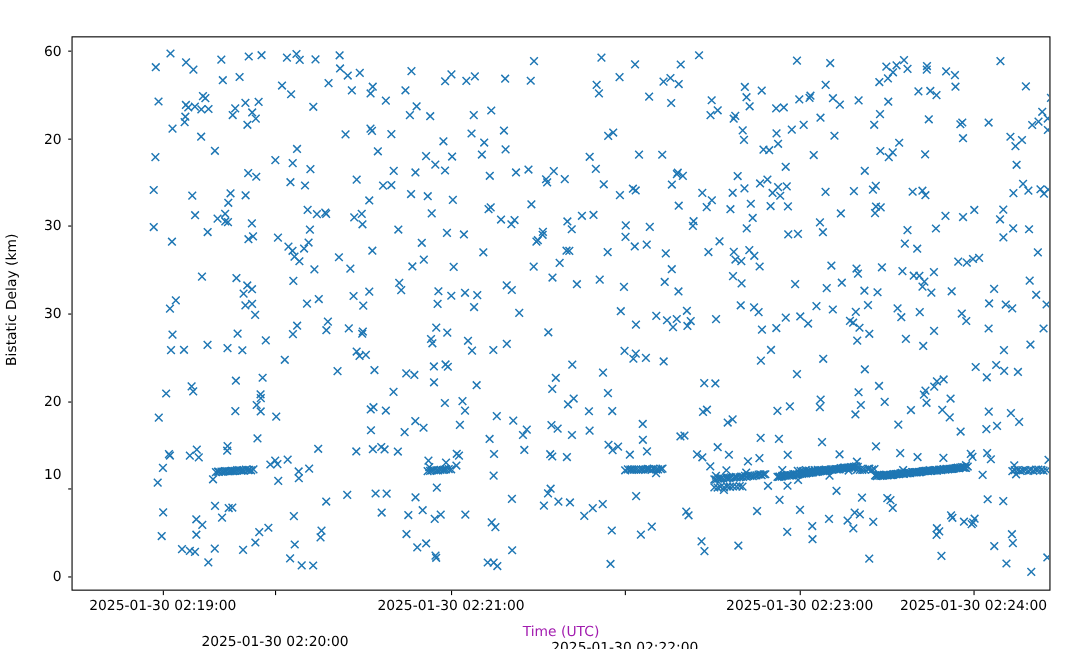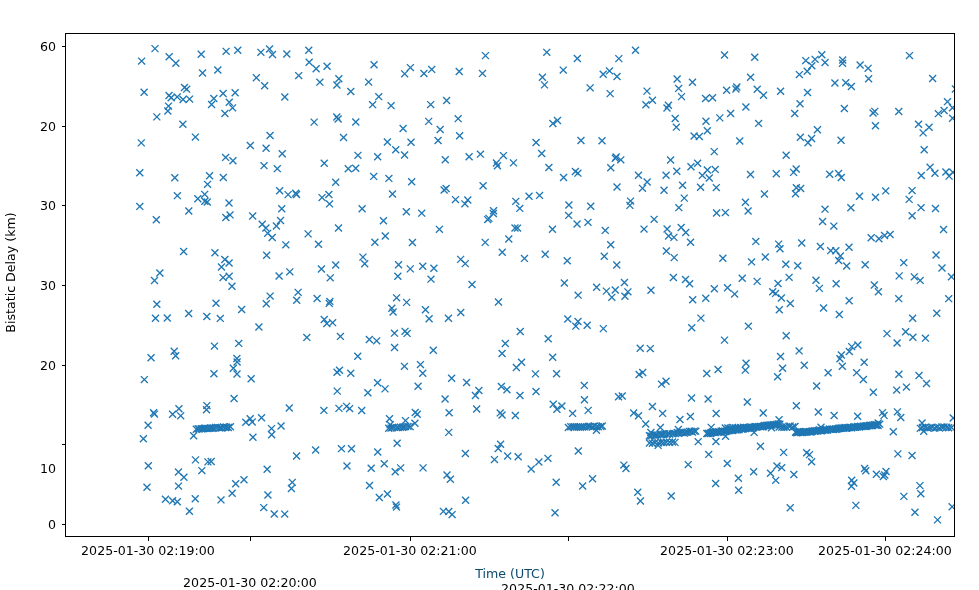--- a/index.html
+++ b/index.html
@@ -78,21 +78,21 @@
     transform: translateY(-50%);
   }
   
   #x-axis-label {
     position: absolute;
     left: 65px;
     top: 566px;
     width: 890px;
     text-align: center;
     font-size: 12.6px;
-    color: #0c4a6e;
+    color: #a21caf;
   }
   .xtick-line {
     position: absolute;
     top: 537px;
     height: 3.6px;
     width: 0;
     border-left: 1.1px solid #000000;
   }
   .xtick-text {
     position: absolute;
@@ -109,21 +109,21 @@
 <body>
 
 <div id="figure">
 
 
   <div id="y-axis-label">Bistatic Delay (km)</div>
   <div id="y-ticks">
       <div class="ytick-line" style="top: 524.241px;"></div>
       <div class="ytick-text" style="top: 524.241px;">0</div>
       <div class="ytick-line" style="top: 444.494px;"></div>
-      <div class="ytick-text" style="top: 468px;">10</div>
+      <div class="ytick-text" style="top: 431px;">10</div>
       <div class="ytick-line" style="top: 364.747px;"></div>
       <div class="ytick-text" style="top: 364.747px;">20</div>
       <div class="ytick-line" style="top: 285px;"></div>
       <div class="ytick-text" style="top: 285px;">30</div>
       <div class="ytick-line" style="top: 205.253px;"></div>
       <div class="ytick-text" style="top: 205.253px;">30</div>
       <div class="ytick-line" style="top: 125.506px;"></div>
       <div class="ytick-text" style="top: 125.506px;">20</div>
       <div class="ytick-line" style="top: 45.7595px;"></div>
       <div class="ytick-text" style="top: 45.7595px;">60</div>

